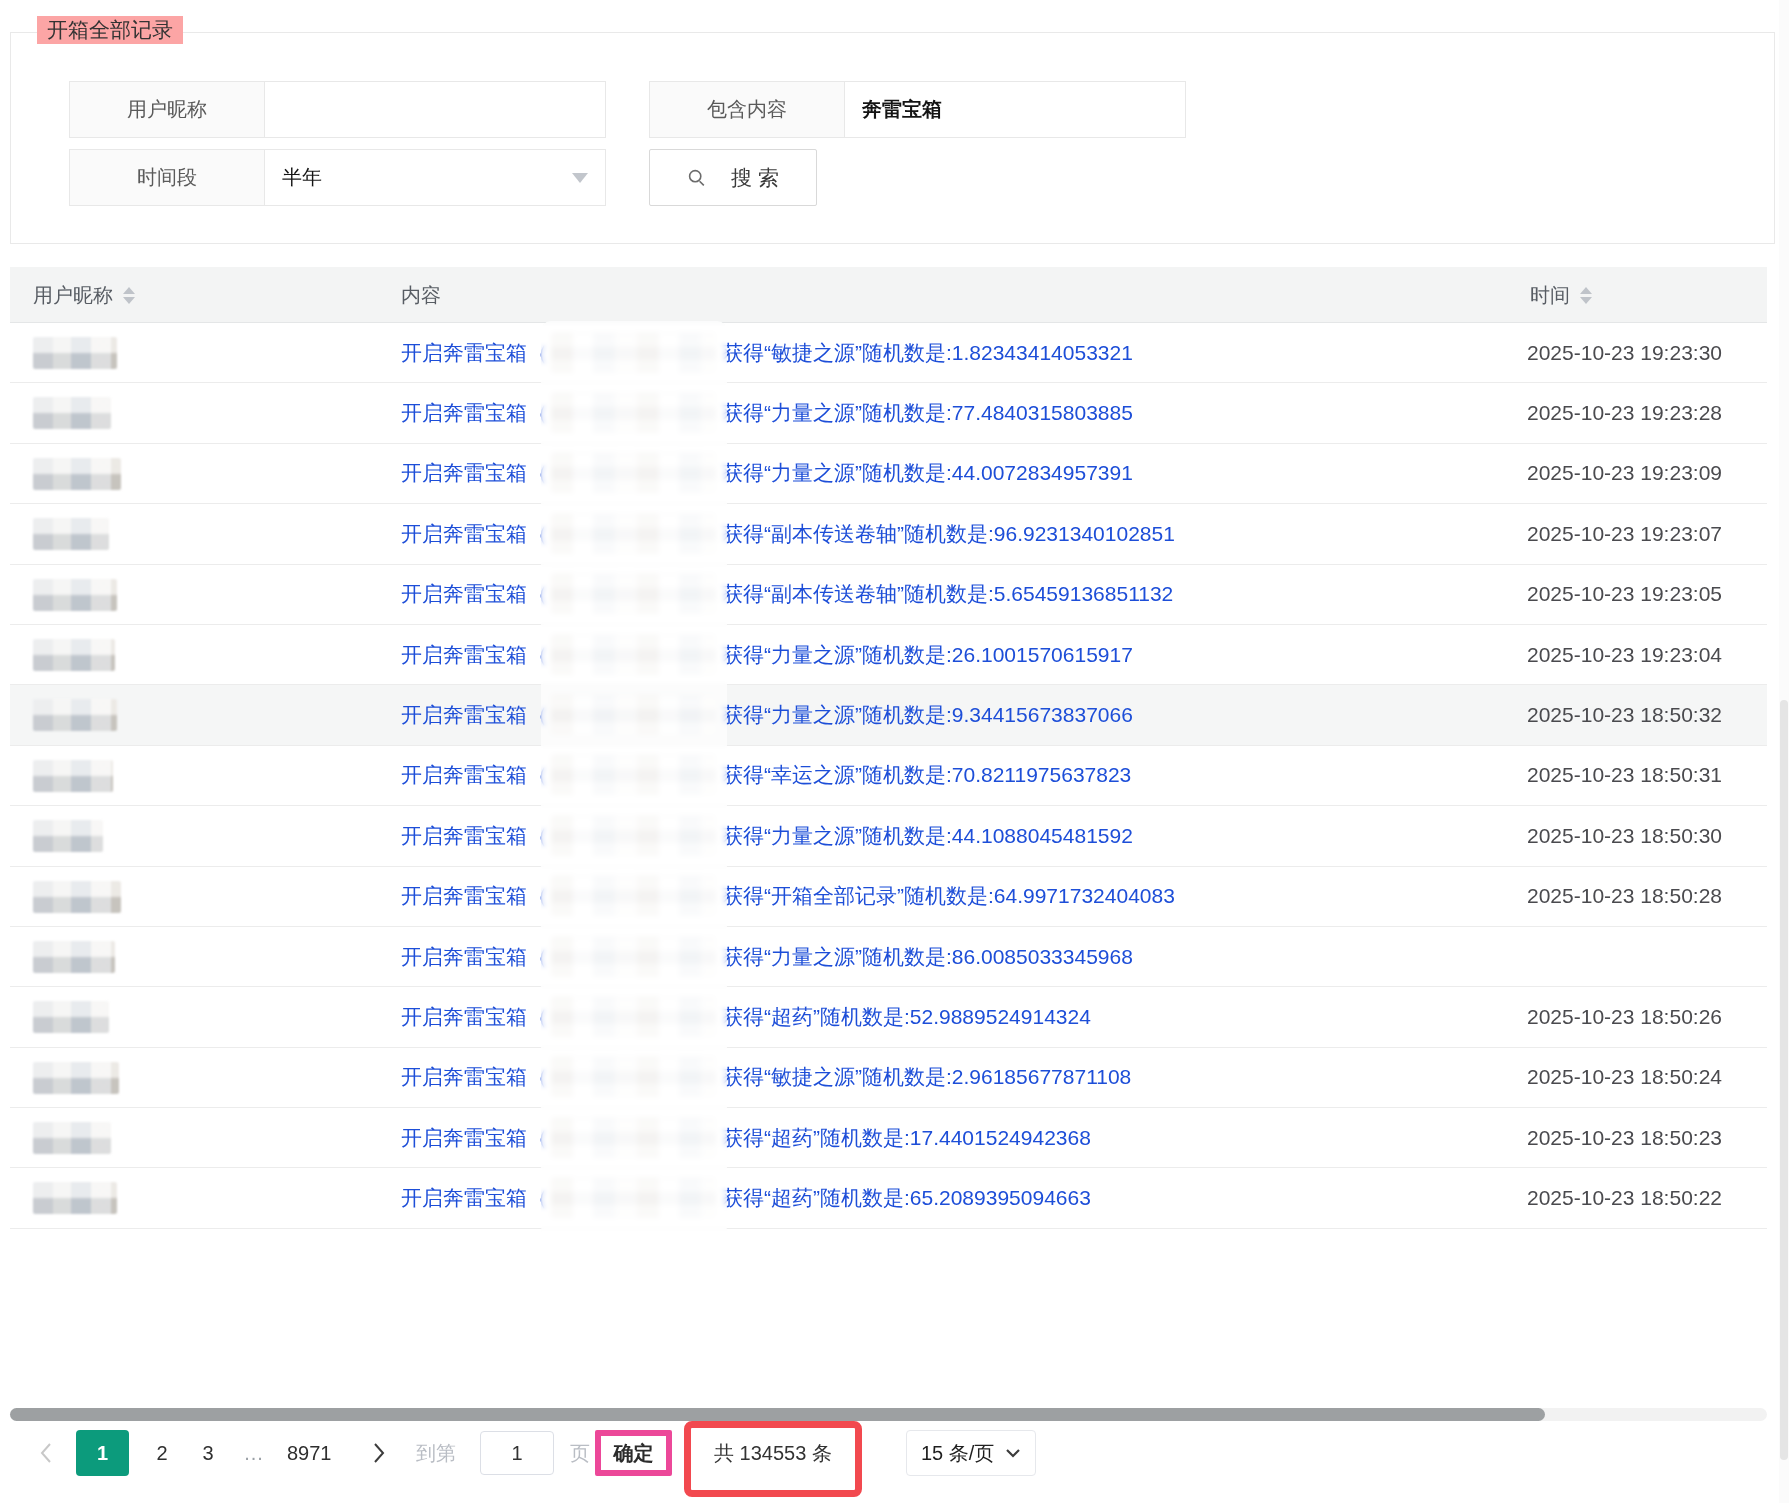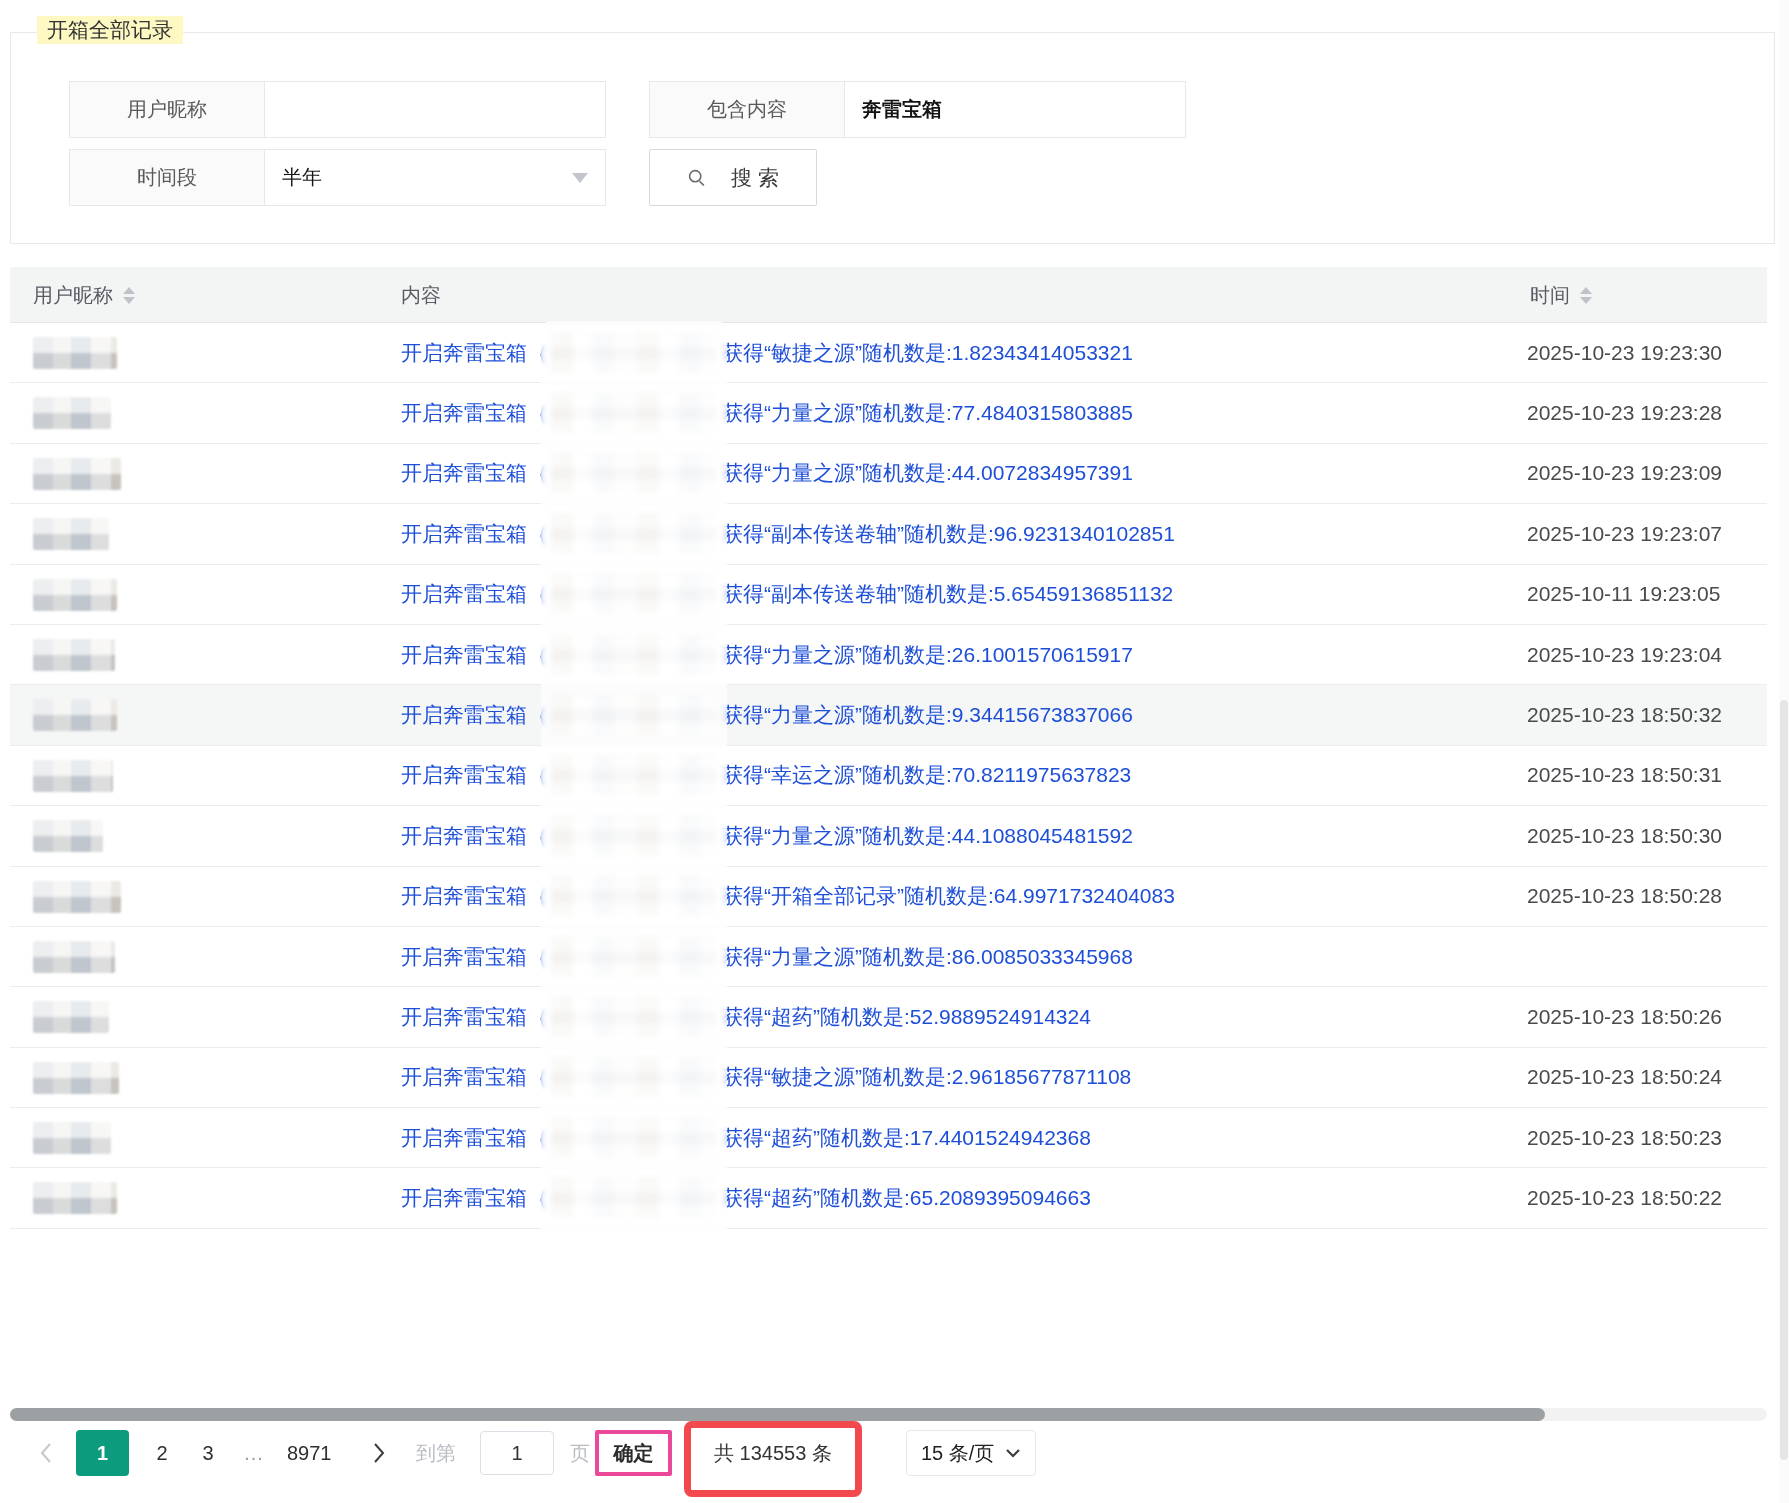--- a/index.html
+++ b/index.html
@@ -7,21 +7,21 @@
   body {
     position: relative;
     background: #fff;
     font-family: "Liberation Sans", "DejaVu Sans", sans-serif;
     overflow: hidden;
     color: #333;
   }
 
   
   .panel { position:absolute; left:10px; top:32px; width:1765px; height:212px; border:1px solid #e9e9e9; }
-  .panel-legend { position:absolute; left:26px; top:-17px; background:#fef9c3; padding:0 10px; font-size:21px; color:#333; }
+  .panel-legend { position:absolute; left:26px; top:-17px; background:#fca5a5; padding:0 10px; font-size:21px; color:#333; }
 
   .form-group { position:absolute; display:flex; }
   .g-nickname { left:58px; top:48px; }
   .g-contains { left:638px; top:48px; }
   .g-period   { left:58px; top:116px; }
 
   .flabel {
     width:196px; height:57px; background:#fafafa; border:1px solid #e8e8e8;
     display:flex; align-items:center; justify-content:center;
     font-size:20px; color:#5a5a5a;
@@ -94,21 +94,21 @@
   .pager { position:absolute; left:0; top:1430px; width:1789px; height:46px; font-size:20px; color:#303133; }
   .prev { position:absolute; left:33px; top:0; width:26px; height:46px; display:flex; align-items:center; justify-content:center; cursor:default; }
   .pages { position:absolute; left:76px; top:0; height:46px; display:flex; align-items:center; gap:20px; }
   .page { min-width:26px; height:46px; line-height:46px; text-align:center; color:#2f2f2f; cursor:pointer; }
   .page.active { min-width:53px; background:#0c9b7c; color:#fff; border-radius:4px; font-weight:600; cursor:default; }
   .page.ellipsis { color:#9aa0a6; cursor:default; letter-spacing:1px; }
   .next { position:absolute; left:366px; top:0; width:26px; height:46px; display:flex; align-items:center; justify-content:center; cursor:pointer; }
   .goto-label { position:absolute; left:416px; top:0; line-height:46px; color:#b9bdc4; }
   .goto-input { position:absolute; left:480px; top:1px; width:74px; height:44px; border:1px solid #dcdfe6; border-radius:4px; text-align:center; font-size:20px; color:#333; outline:none; font-family:inherit; }
   .page-unit { position:absolute; left:570px; top:0; line-height:46px; color:#b9bdc4; }
-  .confirm-btn { position:absolute; left:595px; top:0; width:77px; height:46px; border:4px solid #ec4899; background:#fff; font-size:20px; font-weight:600; color:#2b2b2b; border-radius:2px; cursor:pointer; font-family:inherit; }
+  .confirm-btn { position:absolute; left:595px; top:0; width:77px; height:46px; border:6px solid #ec4899; background:#fff; font-size:20px; font-weight:600; color:#2b2b2b; border-radius:2px; cursor:pointer; font-family:inherit; }
   .total { position:absolute; left:691px; top:0; width:164px; height:46px; line-height:46px; text-align:center; color:#333; }
   .size-select { position:absolute; left:863px; top:0; width:130px; height:46px; border:1px solid #e6e8ec; border-radius:4px; background:#fff; display:flex; align-items:center; padding:0 14px; cursor:pointer; color:#1f1f1f;margin-left:43px; }
   .size-select .chev { margin-left:auto; display:flex; }
 
   .red-box { position:absolute; left:684px; top:1421px; width:178px; height:76px; border:7px solid #f2494f; border-radius:8px; z-index:10; pointer-events:none; }
 </style>
 </head>
 <body>
 
 <div class="panel">
@@ -207,21 +207,21 @@
     <span class="cell-time">2025-10-23 19:23:07</span>
   </div>
 
   <div class="trow">
     <span class="name-blob" style="width: 84px;"></span>
     <div class="cell-content">
       <span class="prefix">开启奔雷宝箱（</span>
       <span class="censor"></span>
       <span class="suffix">获得“副本传送卷轴”随机数是:5.65459136851132</span>
     </div>
-    <span class="cell-time">2025-10-11 19:23:05</span>
+    <span class="cell-time">2025-10-23 19:23:05</span>
   </div>
 
   <div class="trow">
     <span class="name-blob" style="width: 82px;"></span>
     <div class="cell-content">
       <span class="prefix">开启奔雷宝箱（</span>
       <span class="censor"></span>
       <span class="suffix">获得“力量之源”随机数是:26.1001570615917</span>
     </div>
     <span class="cell-time">2025-10-23 19:23:04</span>

